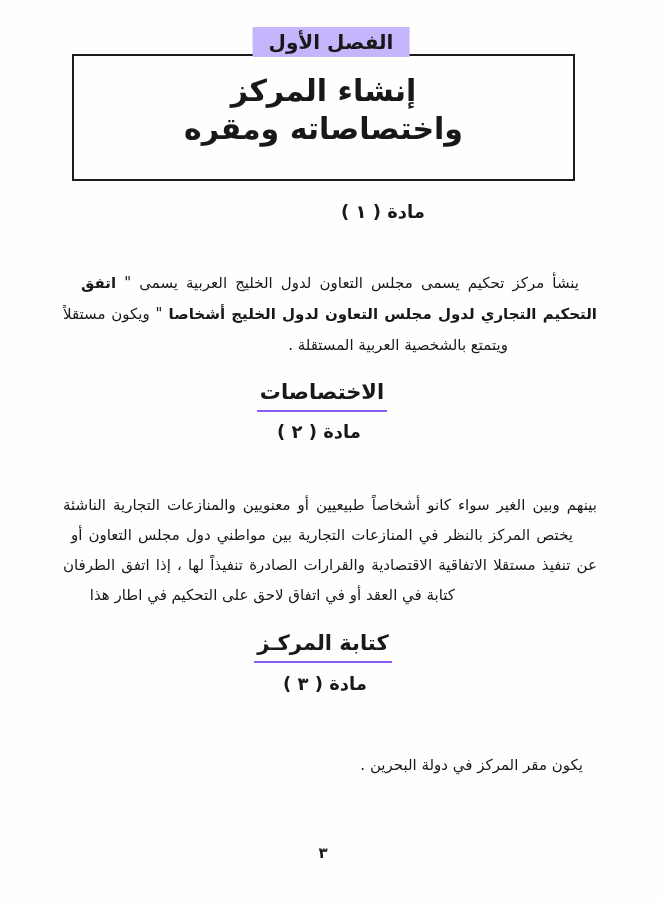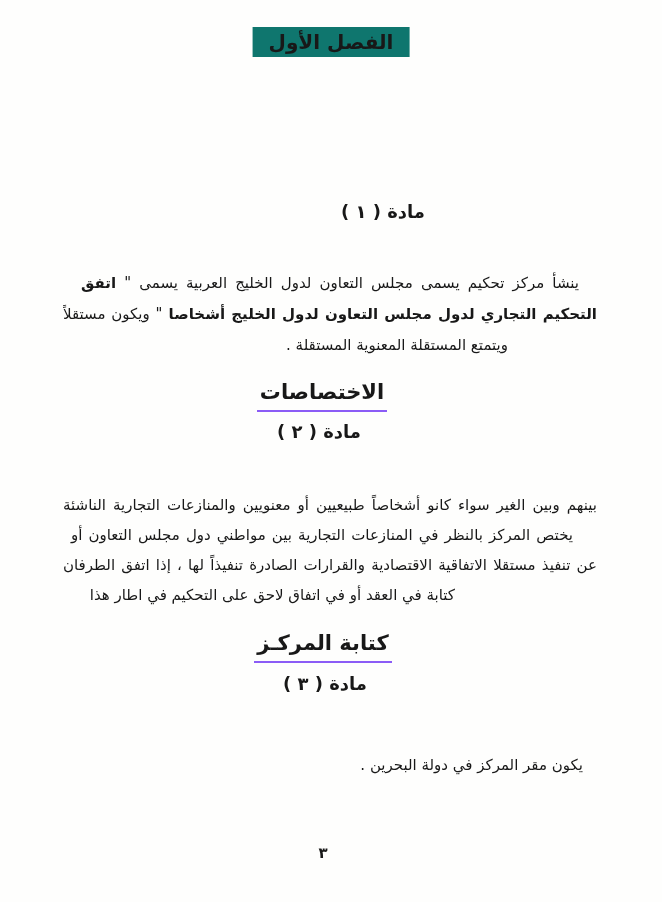--- a/index.html
+++ b/index.html
@@ -17,21 +17,21 @@
   .title-box {
     position:absolute; top:54px; left:72px;
     width:503px; height:127px;
     border:2px solid #1c1c1c;
     box-sizing:border-box;
   }
   .chapter-label {
     position:absolute; top:27px; left:331px;
     transform:translateX(-50%);
     z-index:2;
-    background:#0f766e;
+    background:#c4b5fd;
     padding:0 16px;
     height:30px; line-height:30px;
     font-size:20px; font-weight:bold;
     white-space:nowrap;
   }
   .doc-title { text-align:center; font-weight:bold; font-size:30px; line-height:38px; }
   .doc-title.t1 { margin-top:16px; }
   
   .h-article {
     position:absolute; left:0; width:662px;
@@ -72,27 +72,31 @@
     font-size:15px; font-weight:bold;
   }
 </style>
 </head>
 <body>
 
 <div class="paper">
 
   <div class="chapter-label">الفصل الأول</div>
 
+  <div class="title-box">
+    <div class="doc-title t1">إنشاء المركز</div>
+    <div class="doc-title t2">واختصاصاته ومقره</div>
+  </div>
 
   <div class="h-article h-a1">مادة ( ١ )</div>
 
   <div class="para" id="para1">
     <div class="line j p1l1"><span>ينشأ مركز تحكيم يسمى مجلس التعاون لدول الخليج العربية يسمى " </span><span class="b">اتفق</span></div>
     <div class="line j"><span class="b">التحكيم التجاري لدول مجلس التعاون لدول الخليج أشخاصا </span><span>" ويكون مستقلاً قائماً بذاته</span></div>
-    <div class="line start p1l3"><span>ويتمتع المستقلة المعنوية المستقلة .</span></div>
+    <div class="line start p1l3"><span>ويتمتع بالشخصية العربية المستقلة .</span></div>
   </div>
 
   <div class="h-section h-s1">
     <span class="u">الاختصاصات</span>
   </div>
 
   <div class="h-article h-a2">مادة ( ٢ )</div>
 
   <div class="para" id="para2">
     <div class="line j"><span>بينهم وبين الغير سواء كانو أشخاصاً طبيعيين أو معنويين والمنازعات التجارية الناشئة</span></div>

